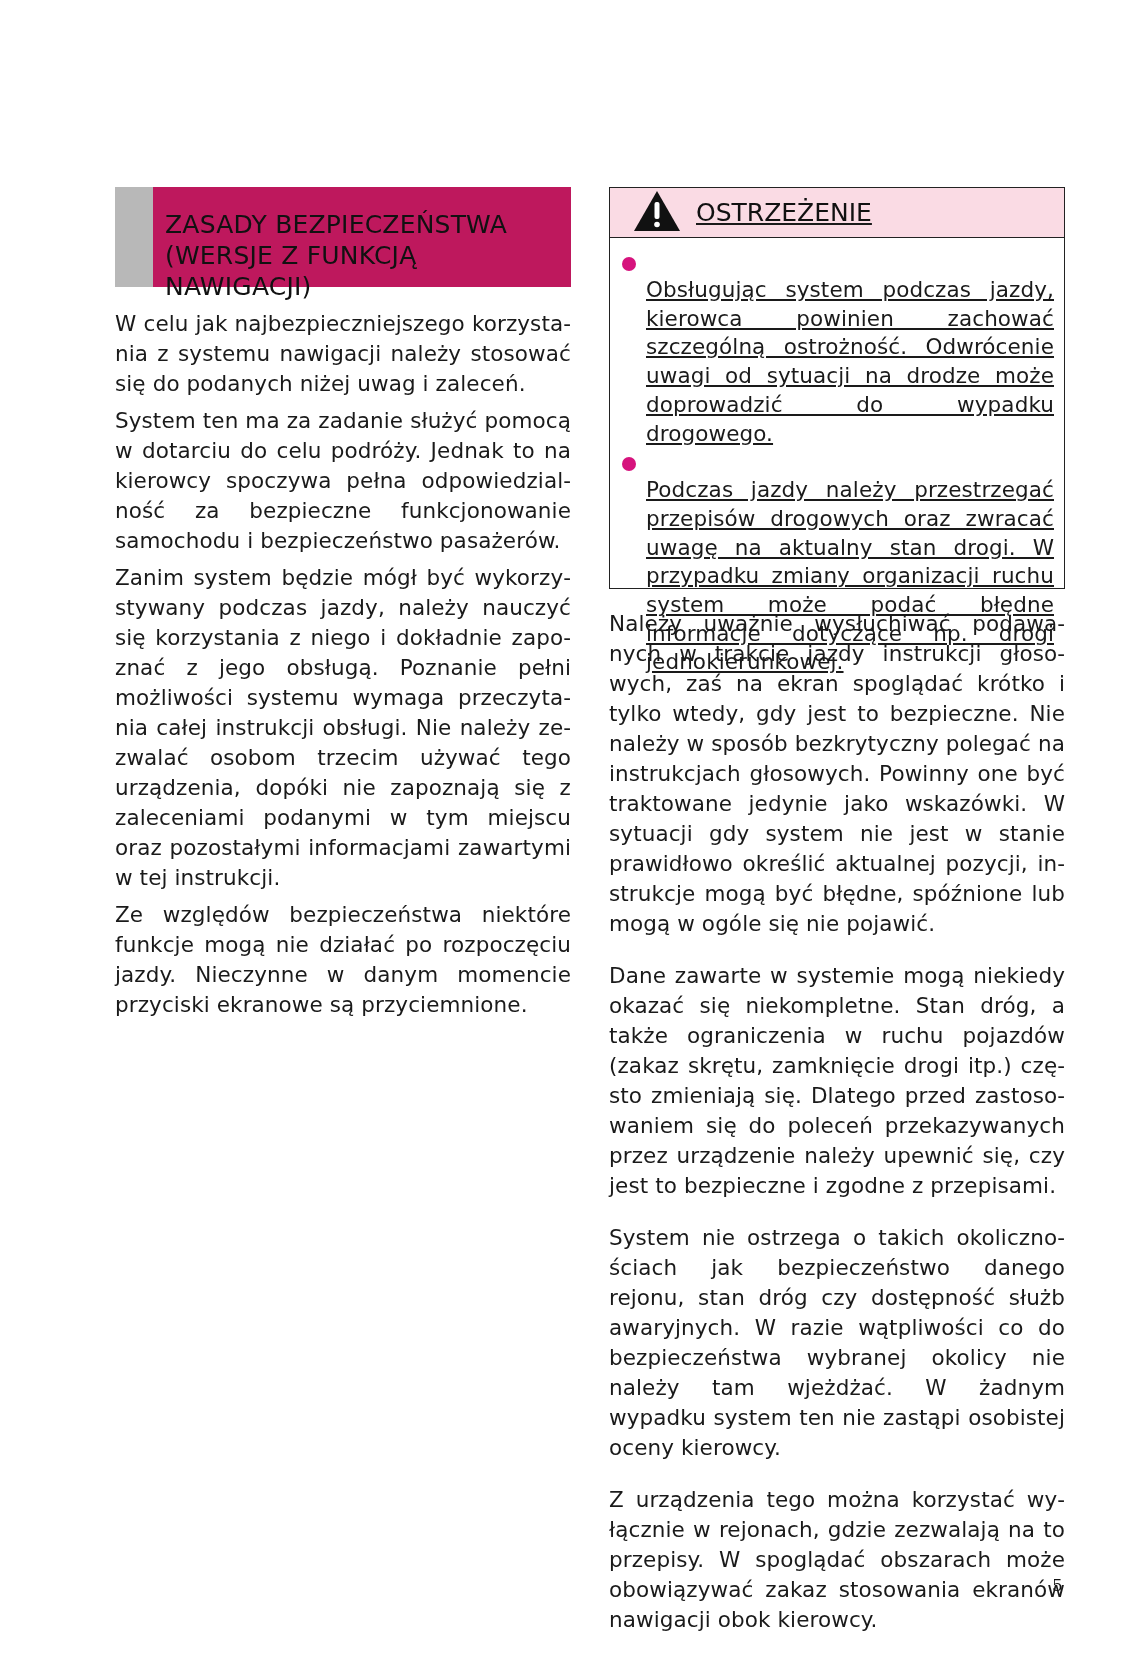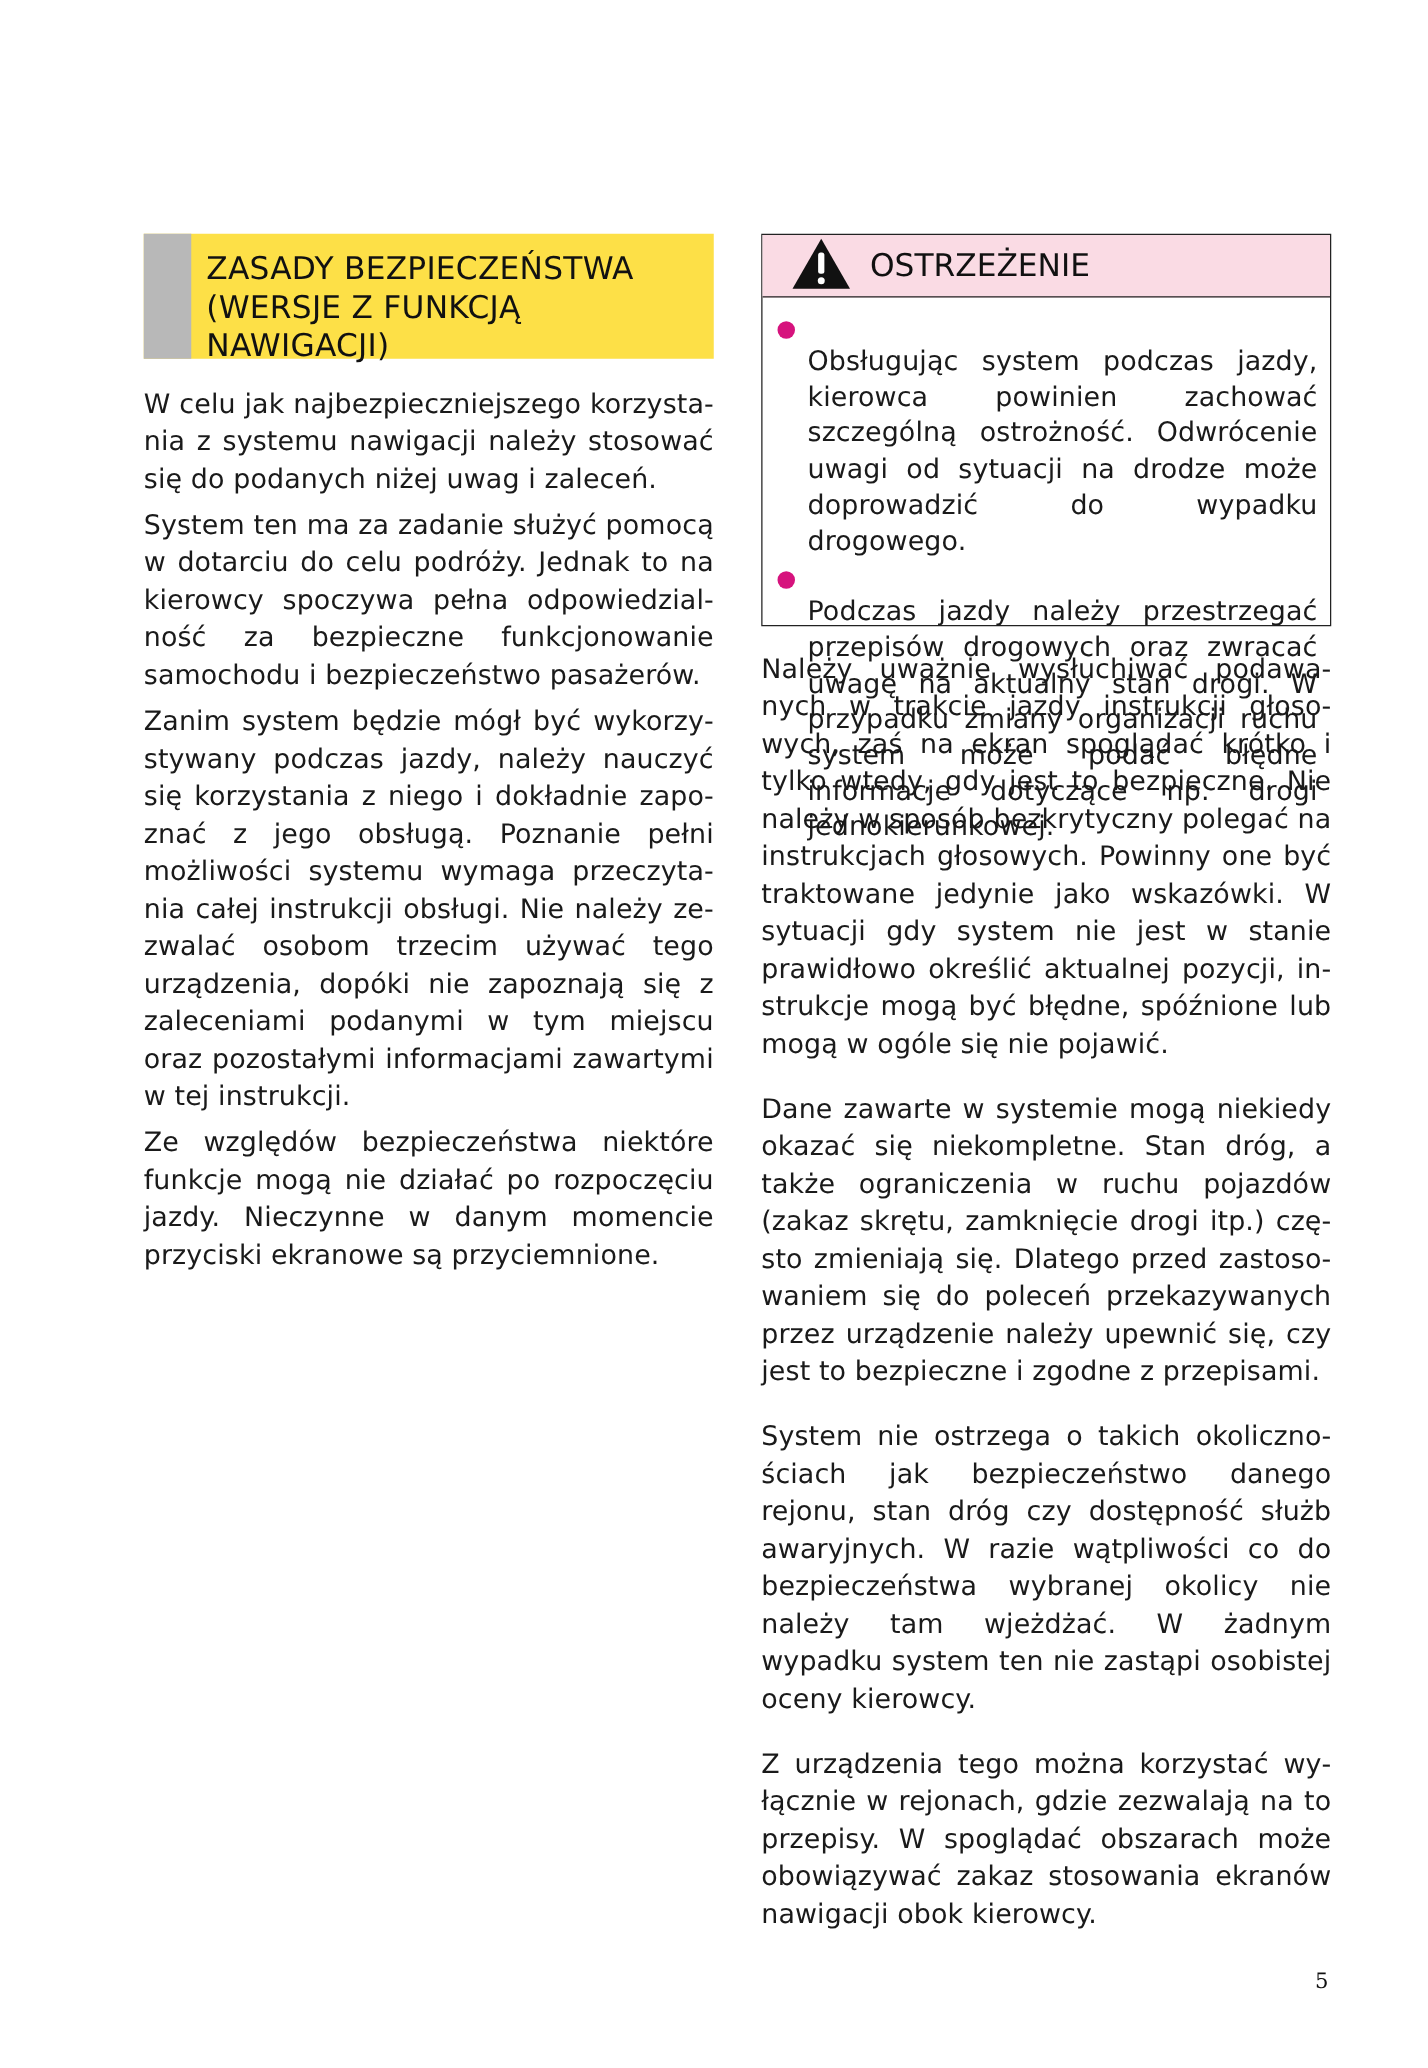--- a/index.html
+++ b/index.html
@@ -4,38 +4,38 @@
 <style>
   html, body { margin: 0; padding: 0; }
   body {
     width: 1142px; height: 1654px; background: #ffffff; position: relative;
     font-family: "DejaVu Sans", sans-serif; color: #1a1a1a; overflow: hidden;
   }
   .col { position: absolute; top: 187px; width: 456px; }
   .col-left { left: 115px; }
   .col-right { left: 609px; width: 456px; }
   .section-heading {
-    position: relative; background: #fde047; height: 100px;
-    padding: 12px 0 0 50px; box-sizing: border-box;
+    position: relative; background: #be185d; height: 100px;
+    padding: 22px 0 0 50px; box-sizing: border-box;
   }
   .section-heading .bar {
     position: absolute; left: 0; top: 0; bottom: 0; width: 38px; background: #b8b8b8;
   }
   .section-heading .title {
     font-size: 25px; line-height: 31px; letter-spacing: 0.2px; color: #111;
     text-transform: none; white-space: pre-line;
   }
   p.para {
     margin: 0; font-size: 21.5px; line-height: 30px; text-align: justify;
     hyphens: manual; letter-spacing: 0.1px;
   }
   .col-left .paras { margin-top: 22px; }
   .col-left p.para + p.para { margin-top: 7px; }
   .warning-box {
-    border: 1.5px solid #222; box-sizing: border-box; width: 456px; height: 314px;
+    border: 1.5px solid #222; box-sizing: border-box; width: 456px; height: 402px; text-decoration: underline;
   }
   .warning-header {
     background: #fadbe4; height: 50px; border-bottom: 1.5px solid #222;
     display: flex; align-items: center; padding-left: 22px; box-sizing: border-box;
   }
   .warning-header svg { width: 50px; height: 44px; }
   .warning-header .label { font-size: 25px; margin-left: 14px; color: #111; }
   .warning-list { list-style: none; margin: 0; padding: 10px 10px 0 12px; }
   .warning-list li { display: flex; }
   .warning-list .bullet {

